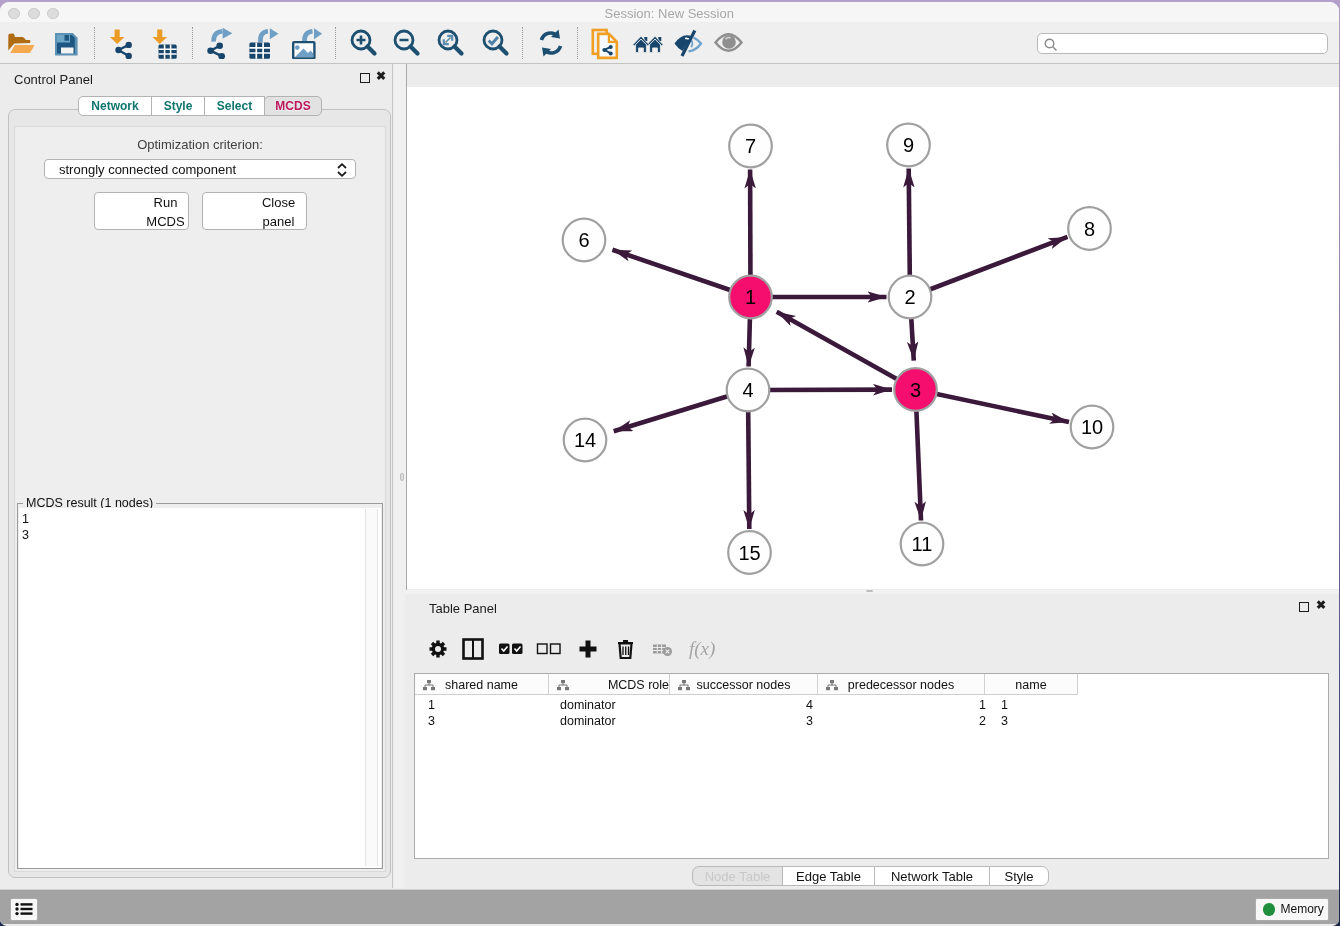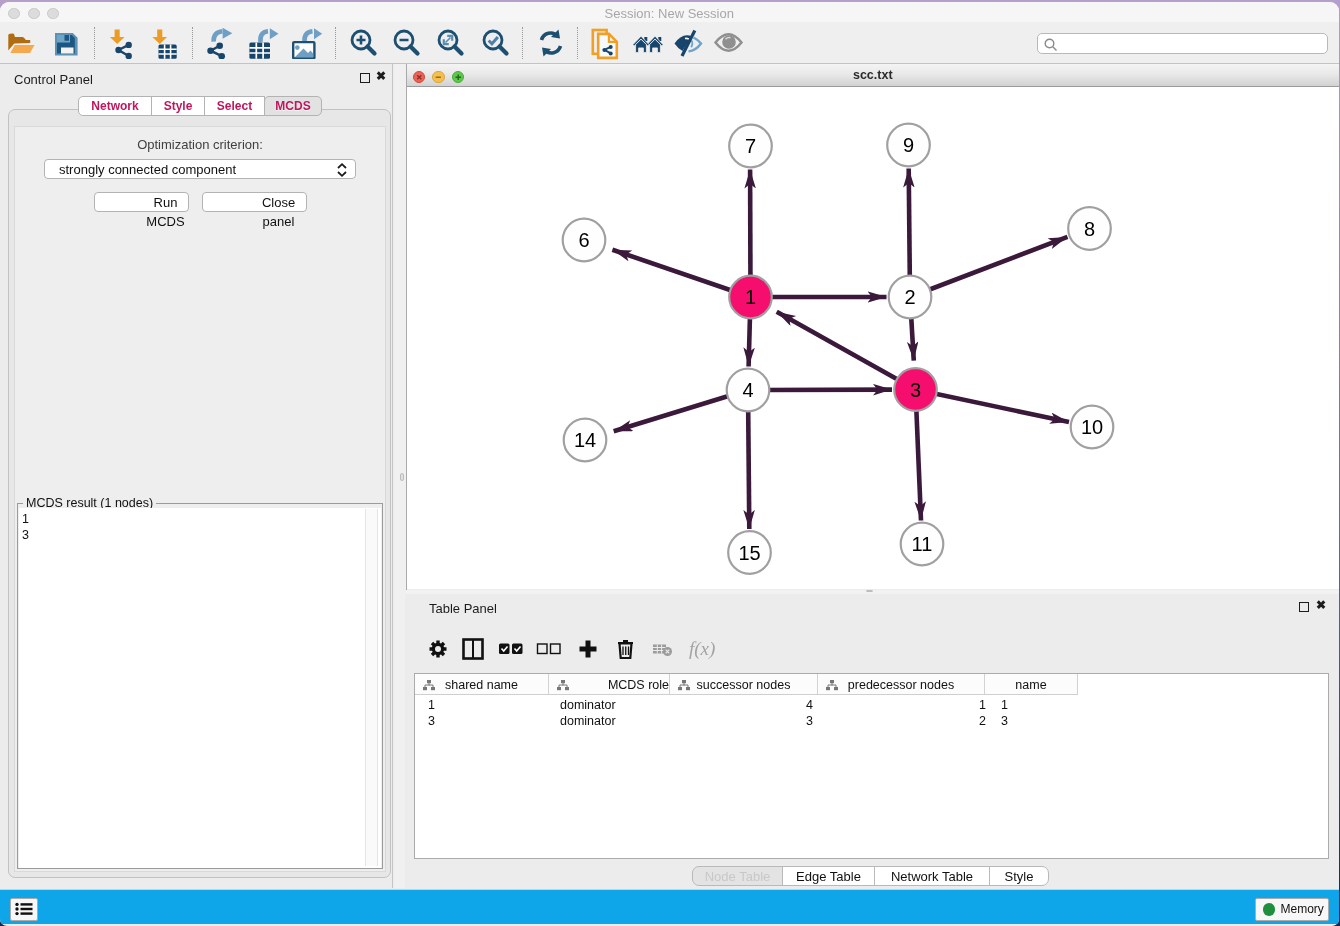--- a/index.html
+++ b/index.html
@@ -30,32 +30,32 @@
   #searchbox { position:absolute; left:1037px; top:11px; width:291px; height:21px;
     background:#fff; border:1px solid #b9b9b9; border-radius:5px; }
   
   #cpanel { position:absolute; left:0; top:62px; width:392.5px; height:824px;
     background:#ececec; border-right:1px solid #c6c6c6; }
   .ptitle { font-size:13px; color:#1c1c1c; }
   .float-ic { width:10px; height:10px; border:1.5px solid #1c1c1c; display:inline-block; }
   .close-ic { font-size:12px; font-weight:bold; color:#1c1c1c; }
   .tabrow { position:absolute; font-size:12px; z-index:6; }
   .tab { position:absolute; top:0; height:20px; background:#fff; border:1px solid #b3b3b3;
-    text-align:center; line-height:19px; color:#be185d; font-weight:bold; }
+    text-align:center; line-height:19px; color:#0f766e; font-weight:bold; }
   .tabsel { background:#e2e2e2; color:#be185d; border-radius:5px 5px 5px 0; text-shadow:0 1px 0 #f5f5f5; }
   #cp-outer { position:absolute; left:8px; top:45px; width:383px; height:769px;
     background:#e7e7e7; border:1px solid #c2c2c2; border-radius:7px; }
   #cp-inner { position:absolute; left:5px; top:16px; width:372px; height:746px;
     background:#eeeeee; border:1px solid #d9d9d9; }
   #optlabel { position:absolute; left:0; top:10px; width:100%; text-align:center;
     font-size:13px; color:#404040; }
   #dropdown { position:absolute; left:29px; top:32px; width:312px; height:20px;
     background:#fff; border:1px solid #b3b3b3; border-radius:4px;
     font-size:13px; line-height:19px; padding-left:14px; color:#111; }
-  .btn { position:absolute; height:20px; background:#fff; border:1px solid #b3b3b3;
+  .btn { position:absolute; height:38px; background:#fff; border:1px solid #b3b3b3;
     border-radius:4px; font-size:13px; text-align:center; line-height:19px; color:#111;padding-left:48px; }
   #grp { position:absolute; left:2px; top:376px; width:366px; height:366px;
     border:1px solid #9b9b9b; }
   #grplabel { position:absolute; left:5px; top:-8px; background:#eeeeee;
     font-size:12.5px; color:#111; padding:0 3px; }
   #grplist { position:absolute; left:1px; top:4px; width:362px; height:360px; background:#fff;
     font-size:12.5px; color:#111; }
   #grplist .sb { position:absolute; right:3px; top:1px; width:13px; height:357px;
     background:#fafafa; border-left:1px solid #e4e4e4; border-right:1px solid #e4e4e4; }
   
@@ -83,21 +83,21 @@
   .hcell { position:absolute; top:0; height:21px; background:#fcfcfc;
     border-right:1px solid #d2d2d2; border-bottom:1px solid #cfcfcf;
     font-size:12.5px; color:#111; text-align:center; line-height:23px; }
   .trow { position:absolute; font-size:12.5px; color:#111; height:16px; line-height:16px; }
   .tcell { position:absolute; }
   
   .btab { position:absolute; top:0; height:20px; background:#fff; border:1px solid #b9b9b9;
     font-size:13px; color:#111; text-align:center; line-height:19px; }
   
   #statusbar { position:absolute; left:0; top:886.5px; width:100%; height:35.5px;
-    background:#0ea5e9; border-top:1px solid #d0d0d0; }
+    background:#a3a3a3; border-top:1px solid #d0d0d0; }
   .sbtn { position:absolute; top:8px; height:23px; background:#f7f7f7;
     border:1px solid #ababab; border-radius:2px; }
 </style>
 </head>
 <body>
 <div id="app">
   <div id="titlebar">
     <div class="tl t1"></div>
       <div class="tl t2"></div>
       <div class="tl t3"></div>
@@ -323,38 +323,20 @@
             <text x="341" y="310">4</text>
             <text x="508.5" y="309.5">3</text>
             <text x="178" y="360">14</text>
             <text x="685" y="347">10</text>
             <text x="342.5" y="472.5">15</text>
             <text x="515" y="464">11</text>
           </g>
         </g>
       </svg>
     </div>
-    <div id="nettitle">
-      <div class="mac m1">
-          <svg class="macsym" viewBox="0 0 12 12">
-            <path d="M3.6 3.6 L8.4 8.4 M8.4 3.6 L3.6 8.4" stroke="#8e2f25" stroke-width="1.6"></path>
-          </svg>
-        </div>
-      <div class="mac m2">
-          <svg class="macsym" viewBox="0 0 12 12">
-            <path d="M3 6 h6" stroke="#99691f" stroke-width="1.8"></path>
-          </svg>
-        </div>
-      <div class="mac m3">
-          <svg class="macsym" viewBox="0 0 12 12">
-            <path d="M6 2.8 v6.4 M2.8 6 h6.4" stroke="#1e6a14" stroke-width="1.6"></path>
-          </svg>
-        </div>
-      <div id="netname">scc.txt</div>
-    </div>
   </div>
   <div id="hsplit">
       <div class="grip" style="left:460px;top:0px;width:7px;height:2.5px;"></div>
     </div>
   <div id="tpanel">
     <div class="ptitle" style="position:absolute;left:24px;top:7px;">Table Panel</div>
     <div class="float-ic" style="position:absolute;left:894px;top:8px;"></div>
     <div class="close-ic" style="position:absolute;left:911px;top:4px;">✖</div>
 
     <svg style="position:absolute;left:22px;top:43px" width="330" height="26" viewBox="0 0 330 26">

